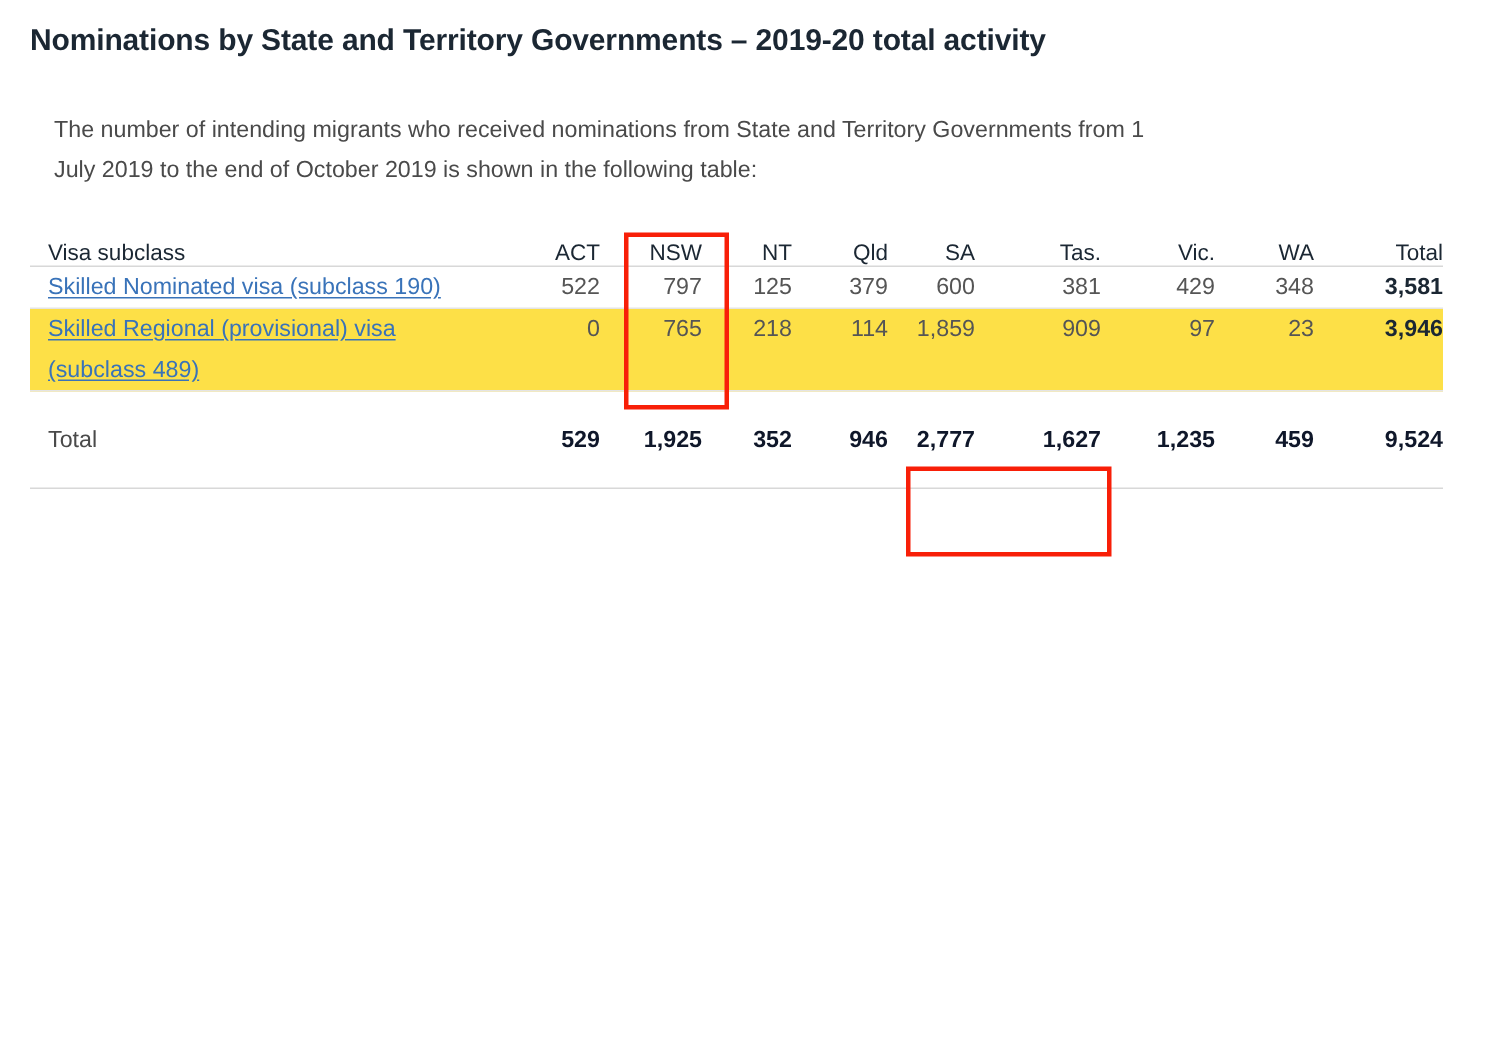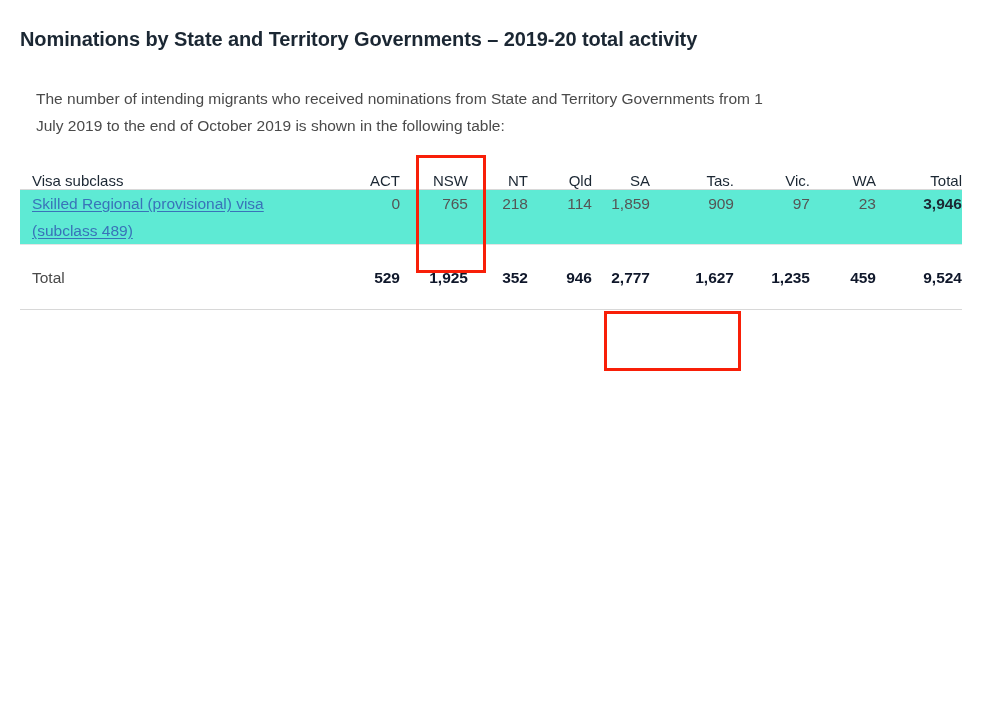--- a/index.html
+++ b/index.html
@@ -13,21 +13,21 @@
     font-family: "Liberation Sans", sans-serif;
     color: #313131;
     overflow: hidden;
     position: relative;
   }
   .page {
     position: relative;
     width: 816px;
     height: 704px;
     box-sizing: border-box;
-    padding: 12px 20px;
+    padding: 0 20px;
   }
   .page-title {
     font-size: 20px;
     font-weight: bold;
     color: #1b2733;
     letter-spacing: -0.1px;
     margin: 0;
     padding-top: 14px;
     line-height: 26px;
   }
@@ -69,21 +69,21 @@
   thead tr {
     border-bottom: 1px solid #d8d8d8;
   }
   tbody tr {
     border-bottom: 1px solid #e4e4e4;
   }
   tbody tr:last-child {
     border-bottom: 1px solid #d8d8d8;
   }
   tbody tr.shaded {
-    background: #5eead4;
+    background: #fde047;
   }
   tbody td {
     font-size: 15.5px;
     color: #555555;
     text-align: right;
     padding-top: 19px;
     padding-bottom: 19px;
     line-height: 27px;
     white-space: nowrap;
   }
@@ -178,20 +178,34 @@
         <th>Qld</th>
         <th>SA</th>
         <th>Tas.</th>
         <th>Vic.</th>
         <th>WA</th>
         <th>Total</th>
       </tr>
     </thead>
     <tbody>
 
+      <tr>
+        <td class="col-label">
+          <a class="visa-link" href="#">Skilled Nominated visa (subclass 190)</a>
+        </td>
+        <td>522</td>
+        <td>797</td>
+        <td>125</td>
+        <td>379</td>
+        <td>600</td>
+        <td>381</td>
+        <td>429</td>
+        <td>348</td>
+        <td class="total-cell">3,581</td>
+      </tr>
 
       <tr class="shaded">
         <td class="col-label">
           <a class="visa-link" href="#">Skilled Regional (provisional) visa (subclass 489)</a>
         </td>
         <td>0</td>
         <td>765</td>
         <td>218</td>
         <td>114</td>
         <td>1,859</td>

